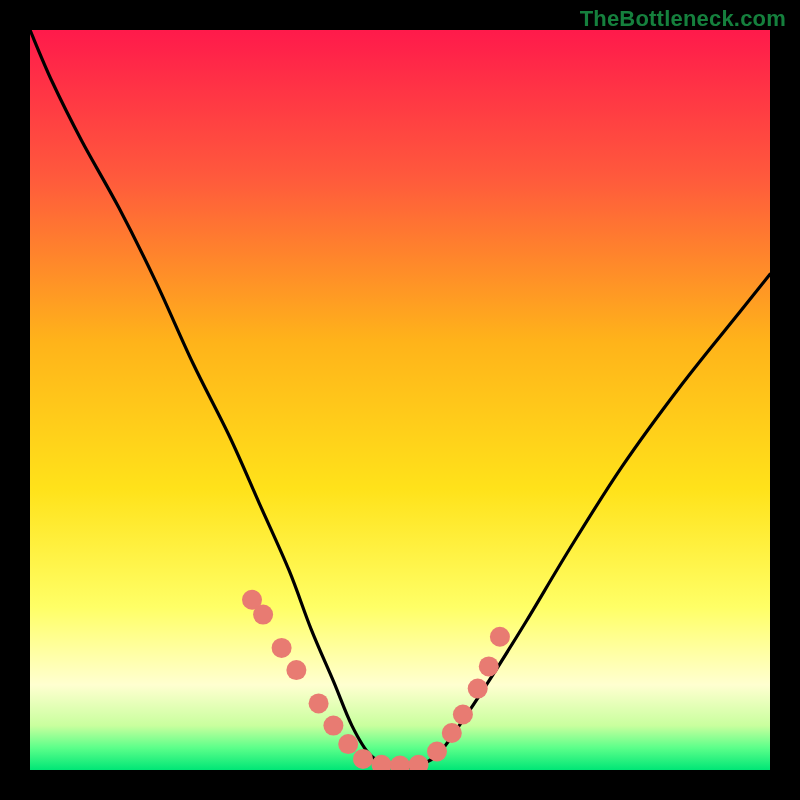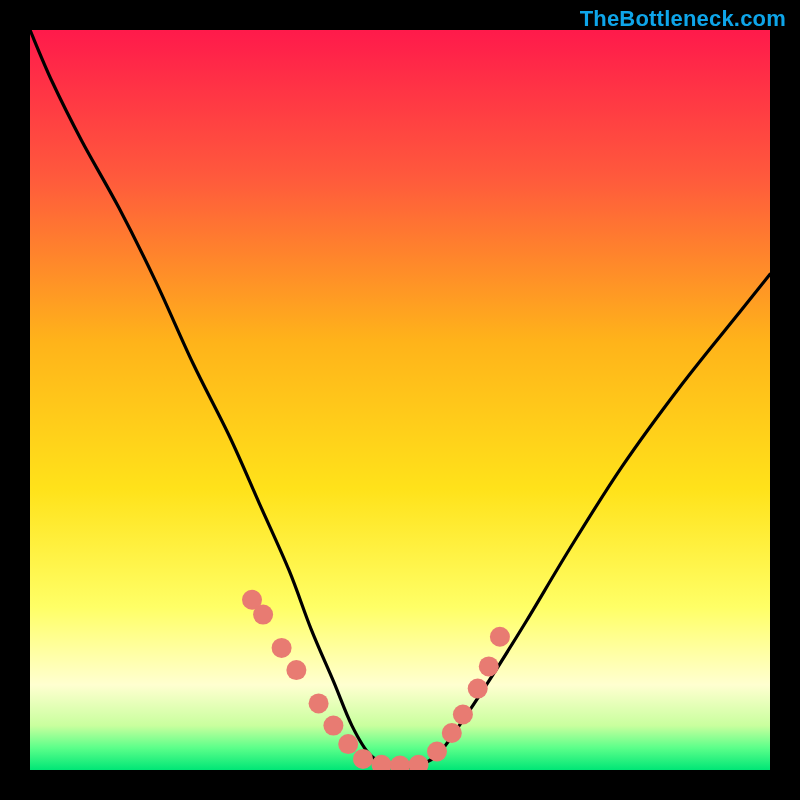--- a/index.html
+++ b/index.html
@@ -14,21 +14,21 @@
   .outer {
     position: relative;
     width: 800px;
     height: 800px;
     background: #000;
   }
   .watermark {
     position: absolute;
     top: 6px;
     right: 14px;
-    color: #0ea5e9;
+    color: #15803d;
     font-size: 22px;
     font-weight: 600;
     letter-spacing: 0.2px;
     z-index: 10;
   }
   svg {
     display: block;
   }
 </style>
 </head>

